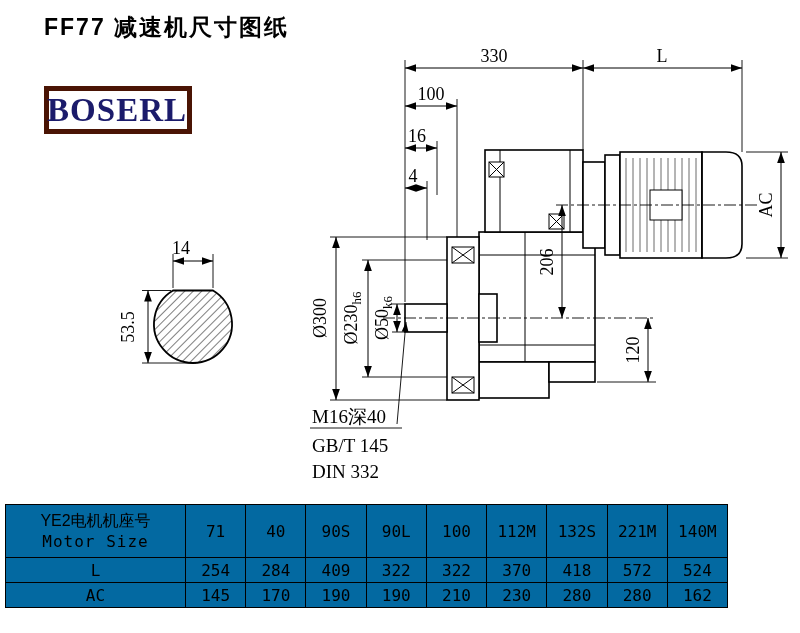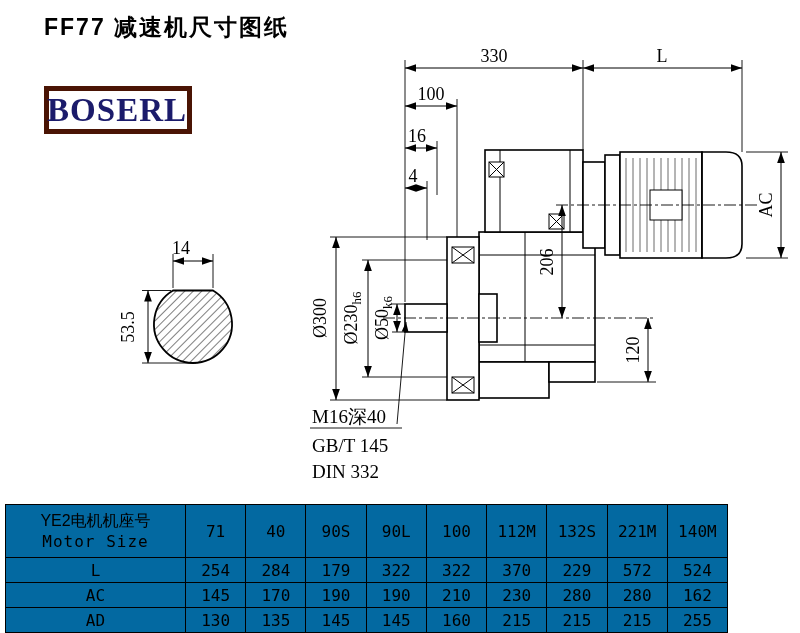--- a/index.html
+++ b/index.html
@@ -206,48 +206,36 @@
         <th>100</th>
         <th>112M</th>
         <th>132S</th>
         <th>221M</th>
         <th>140M</th>
       </tr>
       <tr>
         <td>L</td>
         <td>254</td>
         <td>284</td>
-        <td>179</td>
+        <td>409</td>
         <td>322</td>
         <td>322</td>
         <td>370</td>
-        <td>229</td>
+        <td>418</td>
         <td>572</td>
         <td>524</td>
       </tr>
       <tr>
         <td>AC</td>
         <td>145</td>
         <td>170</td>
         <td>190</td>
         <td>190</td>
         <td>210</td>
         <td>230</td>
         <td>280</td>
         <td>280</td>
         <td>162</td>
       </tr>
-      <tr>
-        <td>AD</td>
-        <td>130</td>
-        <td>135</td>
-        <td>145</td>
-        <td>145</td>
-        <td>160</td>
-        <td>215</td>
-        <td>215</td>
-        <td>215</td>
-        <td>255</td>
-      </tr>
     </tbody>
   </table>
 
 </div>
 
 </body></html>

